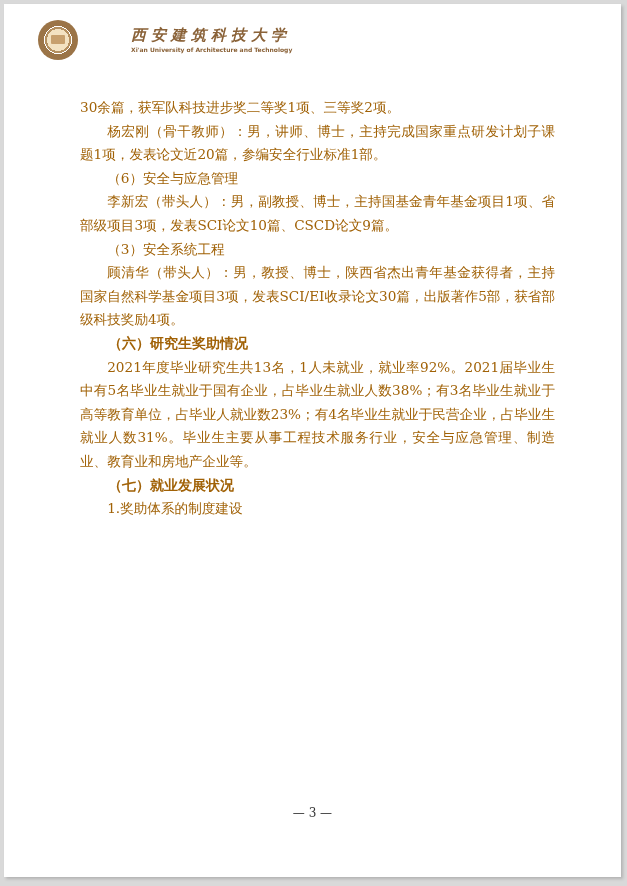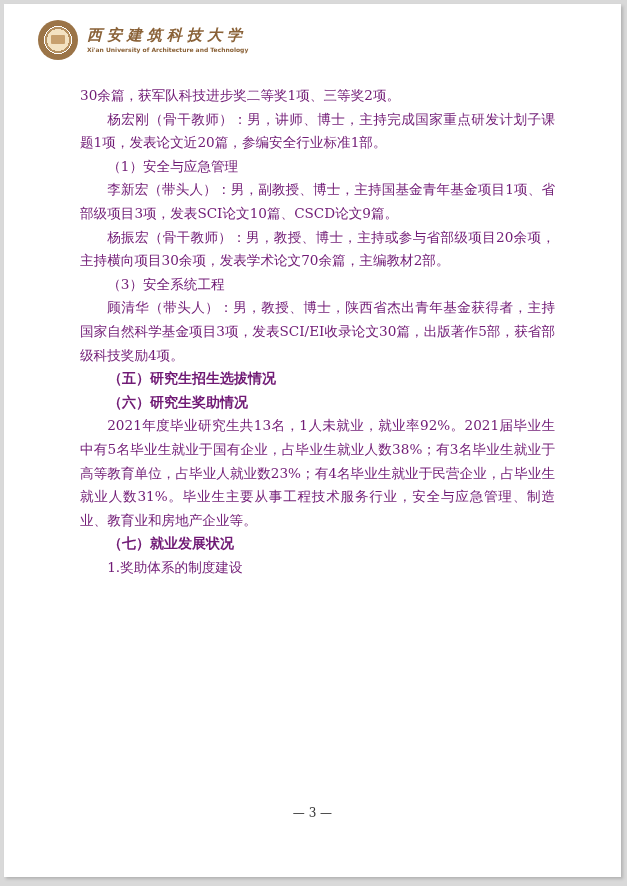--- a/index.html
+++ b/index.html
@@ -10,21 +10,21 @@
       font-family: "DejaVu Serif", "Liberation Serif", serif;
     }
     .page {
       position: absolute; left: 4px; top: 4px;
       width: 617px; height: 873px;
       background: #ffffff;
       box-shadow: 2px 2px 3px rgba(0,0,0,0.18);
     }
     .header {
       position: absolute; left: 34px; top: 16px;
-      display: flex; align-items: center;
+      display: flex; align-items: center; gap: 44px;
     }
     .logo {
       width: 40px; height: 40px; border-radius: 50%;
       background: radial-gradient(circle at 50% 50%, #f3e2c2 0 11px, #b48f5f 11px 13px, #ffffff 13px 14px, #9b7447 14px 20px);
       position: relative;
     }
     .logo::after {
       content: ""; position: absolute; left: 13px; top: 15px;
       width: 14px; height: 9px; background: #c7a06e; border-radius: 1px;
     }
@@ -33,22 +33,22 @@
       font-family: "DejaVu Serif", serif;
       font-size: 15px; font-style: italic; font-weight: bold;
       color: #8a6238; letter-spacing: 5px; line-height: 17px;
     }
     .brand-en {
       font-family: "DejaVu Sans", sans-serif;
       font-size: 6px; font-weight: bold; color: #8a6238;
       line-height: 9px; margin-top: 1px;
     }
     .content {
-      position: absolute; left: 76px; top: 80px; width: 475px;
-      font-size: 13.6px; color: #701a75; line-height: 23.6px;
+      position: absolute; left: 76px; top: 92px; width: 475px;
+      font-size: 13.6px; color: #a16207; line-height: 23.6px;
     }
     .p { margin: 0; text-align: justify; text-indent: 2em; }
     .p.noindent { text-indent: 0; }
     .h { margin: 0; text-indent: 2em; font-weight: bold; font-family: "DejaVu Sans", sans-serif; font-size: 14px; }
     .sub { margin: 0; text-indent: 2em; }
     .footer {
       position: absolute; left: 0; width: 100%; top: 802px;
       text-align: center; font-size: 12px; color: #333;
     }
   </style>
@@ -60,26 +60,24 @@
     <div class="logo"></div>
     <div class="brand">
       <div class="brand-cn">西安建筑科技大学</div>
       <div class="brand-en">Xi'an University of Architecture and Technology</div>
     </div>
   </div>
 
   <div class="content">
     <p class="p noindent">30余篇，获军队科技进步奖二等奖1项、三等奖2项。</p>
     <p class="p">杨宏刚（骨干教师）：男，讲师、博士，主持完成国家重点研发计划子课题1项，发表论文近20篇，参编安全行业标准1部。</p>
-    <p class="sub">（1）安全与应急管理</p>
+    <p class="sub">（6）安全与应急管理</p>
     <p class="p">李新宏（带头人）：男，副教授、博士，主持国基金青年基金项目1项、省部级项目3项，发表SCI论文10篇、CSCD论文9篇。</p>
-    <p class="p">杨振宏（骨干教师）：男，教授、博士，主持或参与省部级项目20余项，主持横向项目30余项，发表学术论文70余篇，主编教材2部。</p>
     <p class="sub">（3）安全系统工程</p>
     <p class="p">顾清华（带头人）：男，教授、博士，陕西省杰出青年基金获得者，主持国家自然科学基金项目3项，发表SCI/EI收录论文30篇，出版著作5部，获省部级科技奖励4项。</p>
-    <p class="h">（五）研究生招生选拔情况</p>
     <p class="h">（六）研究生奖助情况</p>
     <p class="p">2021年度毕业研究生共13名，1人未就业，就业率92%。2021届毕业生中有5名毕业生就业于国有企业，占毕业生就业人数38%；有3名毕业生就业于高等教育单位，占毕业人就业数23%；有4名毕业生就业于民营企业，占毕业生就业人数31%。毕业生主要从事工程技术服务行业，安全与应急管理、制造业、教育业和房地产企业等。</p>
     <p class="h">（七）就业发展状况</p>
     <p class="sub">1.奖助体系的制度建设</p>
   </div>
 
   <div class="footer">— 3 —</div>
 </div>
 
 </body></html>

